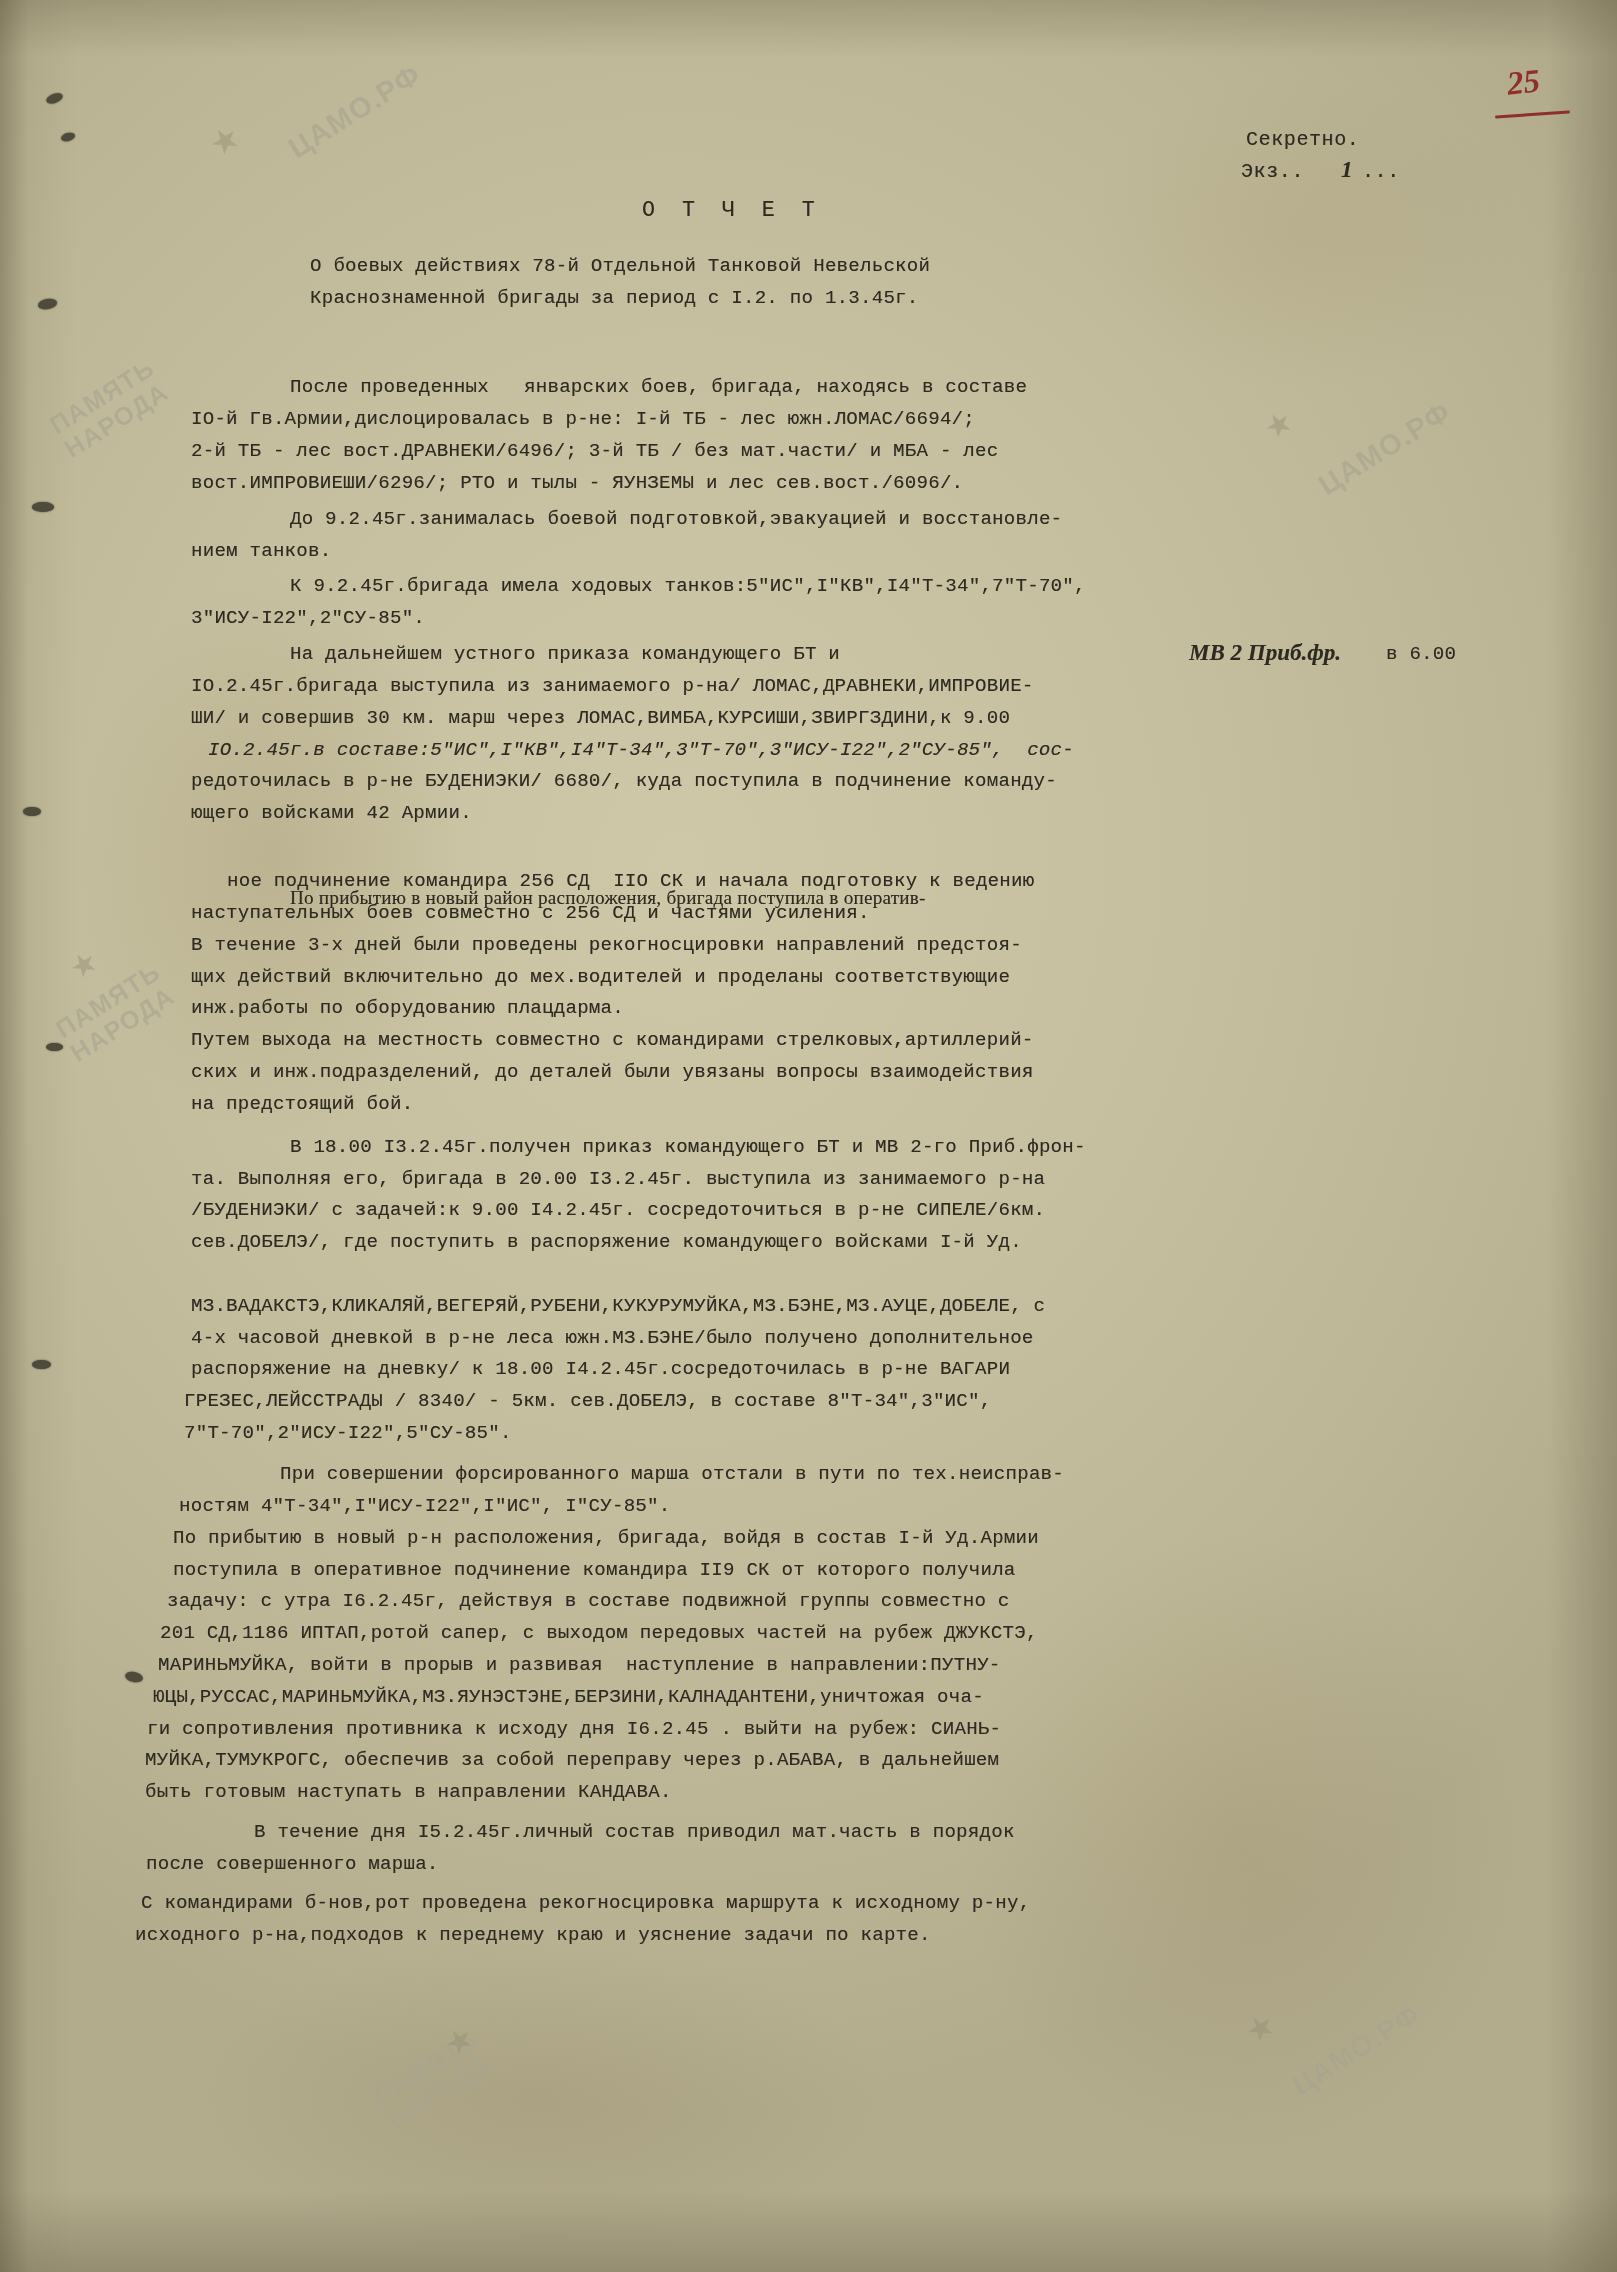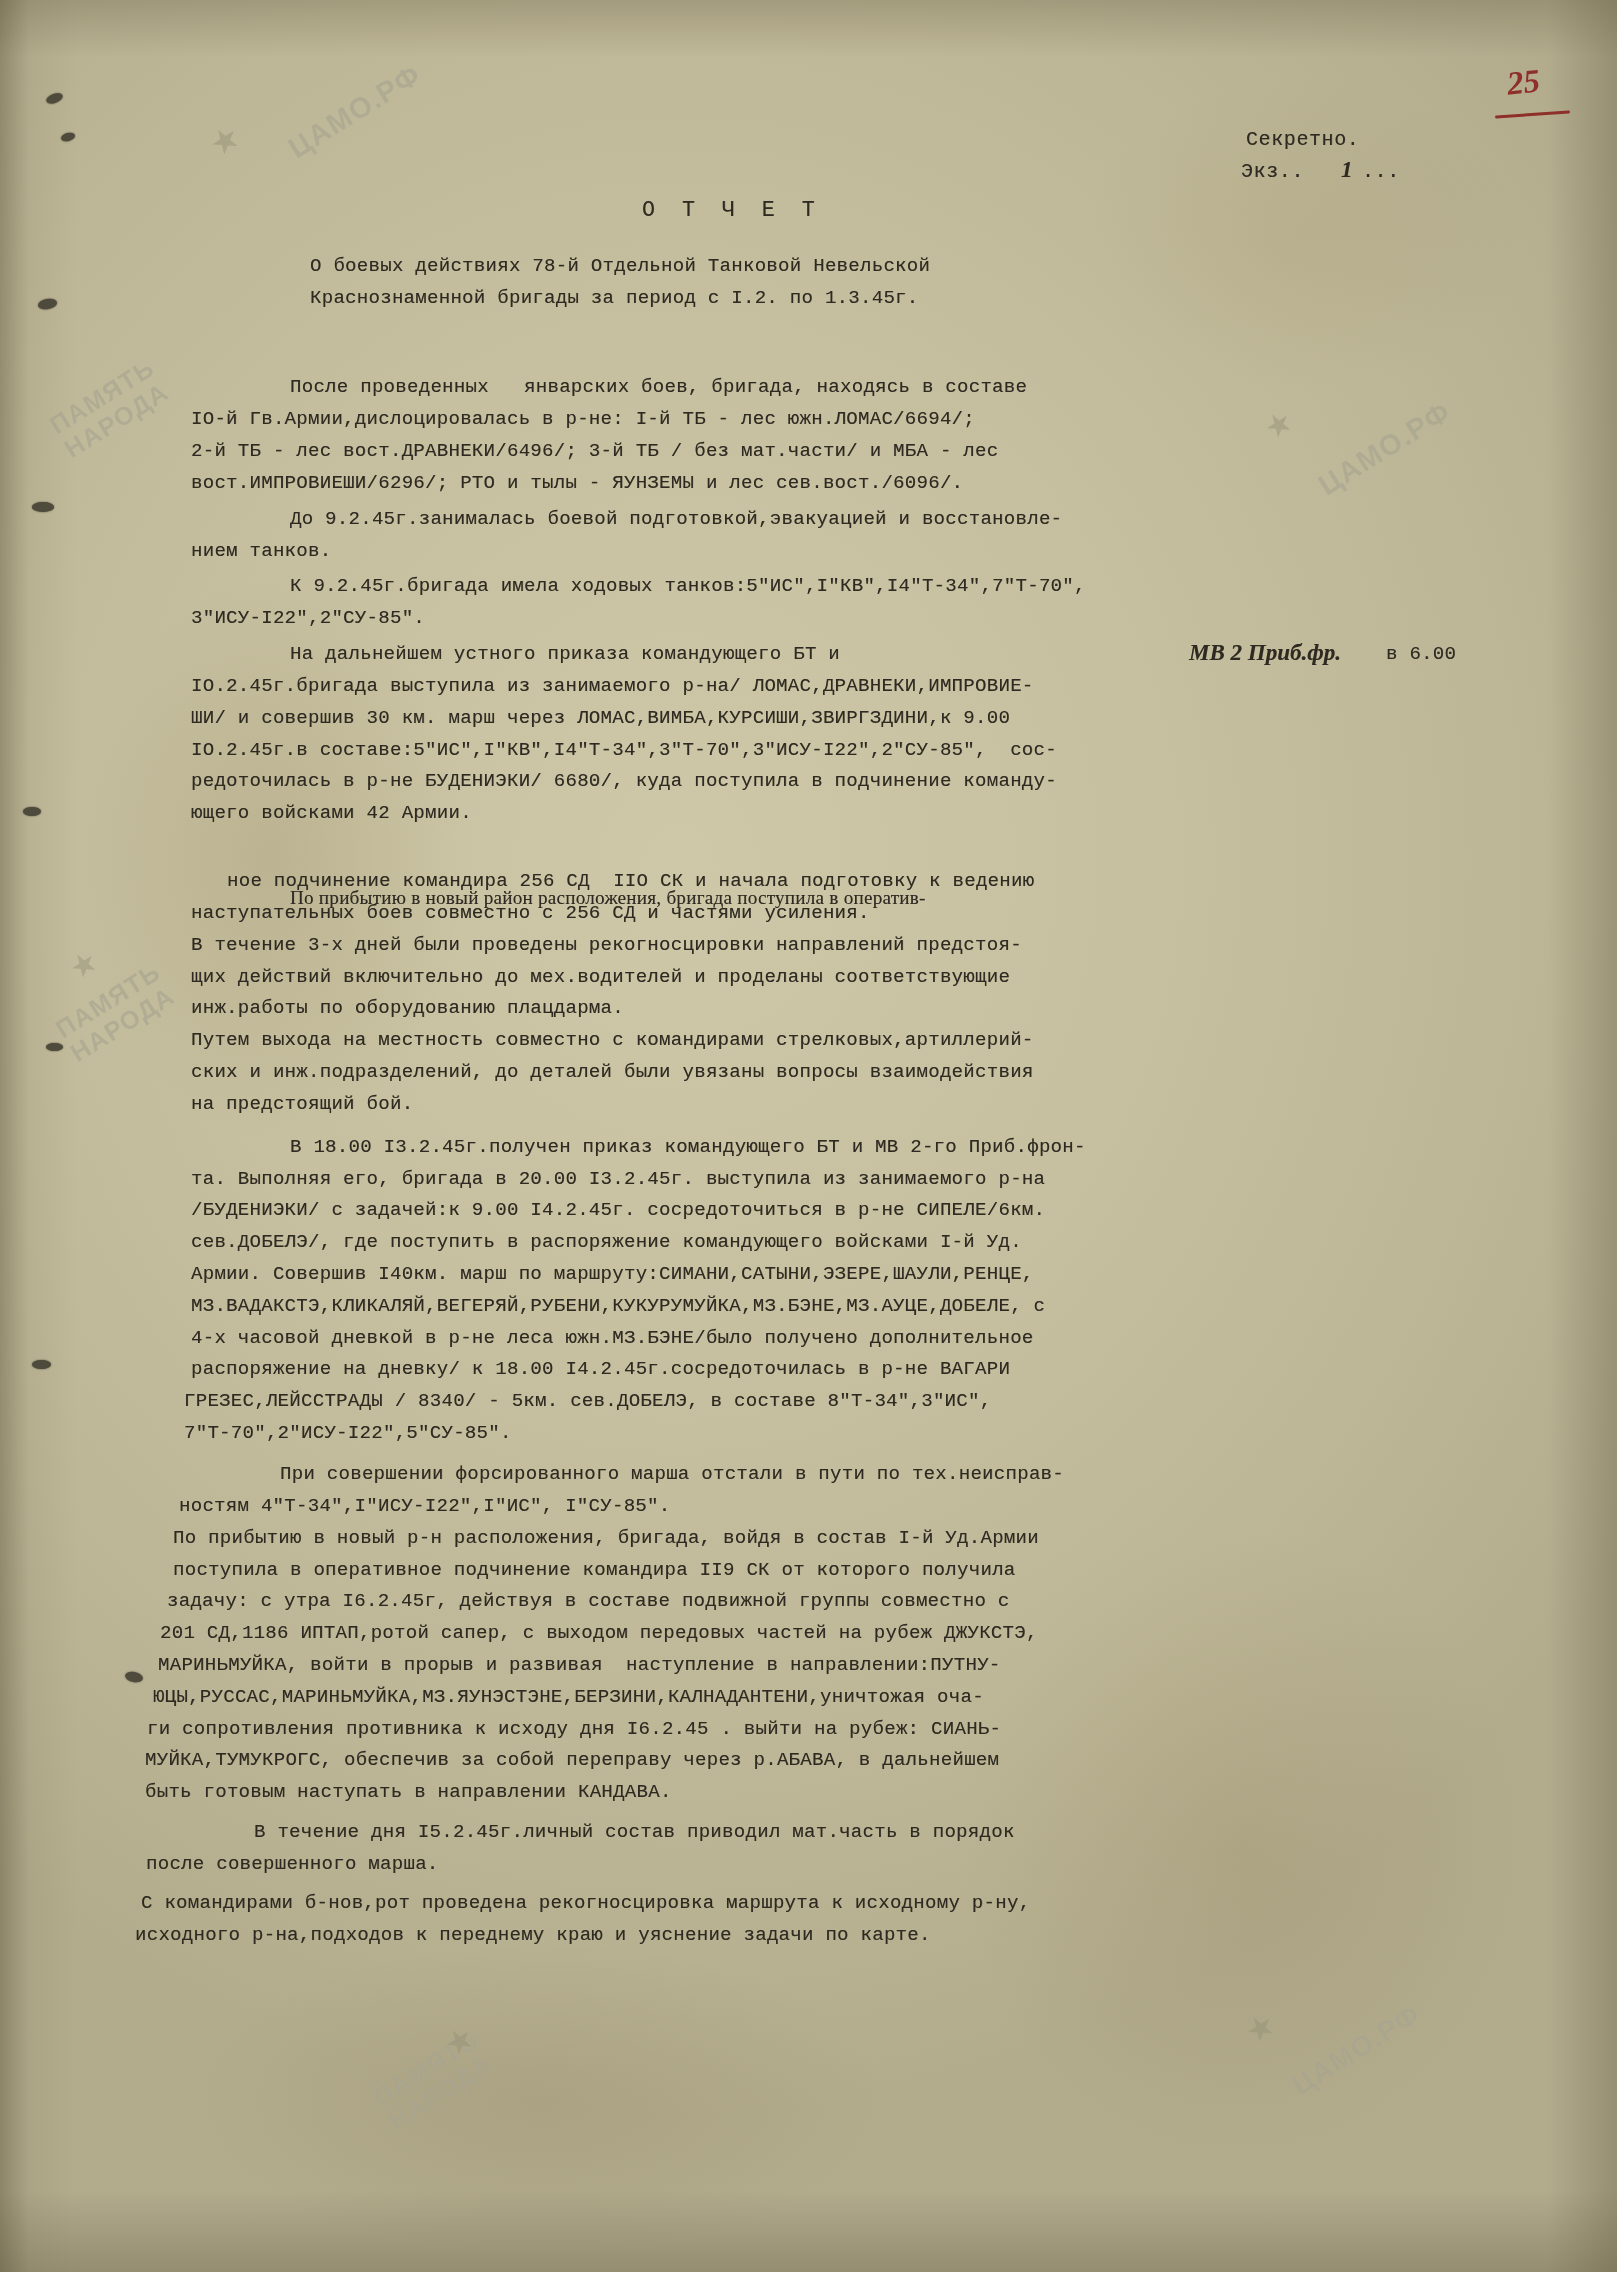--- a/index.html
+++ b/index.html
@@ -175,39 +175,38 @@
     <div class="ln" style="left:290px; top:510px;">До 9.2.45г.занималась боевой подготовкой,эвакуацией и восстановле-</div>
     <div class="ln" style="left:191px; top:542px;">нием танков.</div>
     <div class="ln" style="left:290px; top:577px;">К 9.2.45г.бригада имела ходовых танков:5"ИС",I"КВ",I4"Т-34",7"Т-70",</div>
     <div class="ln" style="left:191px; top:609px;">3"ИСУ-I22",2"СУ-85".</div>
 
     <div class="ln" style="left:290px; top:645px;">На дальнейшем устного приказа командующего БТ и</div>
     <div class="ln hand" style="left:1189px; top:641px; font-size:23px;">МВ 2 Приб.фр.</div>
     <div class="ln" style="left:1386px; top:645px;">в 6.00</div>
     <div class="ln" style="left:191px; top:677px;">IО.2.45г.бригада выступила из занимаемого р-на/ ЛОМАС,ДРАВНЕКИ,ИМПРОВИЕ-</div>
     <div class="ln" style="left:191px; top:709px;">ШИ/ и совершив 30 км. марш через ЛОМАС,ВИМБА,КУРСИШИ,ЗВИРГЗДИНИ,к 9.00</div>
-    <div class="ln" style="left:191px; top:741px;">IО.2.45г.в составе:5"ИС",I"КВ",I4"Т-34",3"Т-70",3"ИСУ-I22",2"СУ-85",  сос-</div>
+    <div class="ln" style="left:208px; top:741px;font-style:italic;">IО.2.45г.в составе:5"ИС",I"КВ",I4"Т-34",3"Т-70",3"ИСУ-I22",2"СУ-85",  сос-</div>
     <div class="ln" style="left:191px; top:772px;">редоточилась в р-не БУДЕНИЭКИ/ 6680/, куда поступила в подчинение команду-</div>
     <div class="ln" style="left:191px; top:804px;">ющего войсками 42 Армии.</div>
 
     <div class="ln" style="left:290px; top:888px;font-family:Liberation Serif, serif;">По прибытию в новый район расположения, бригада поступила в оператив-</div>
     <div class="ln" style="left:191px; top:872px;margin-left:36px;">ное подчинение командира 256 СД  IIO СК и начала подготовку к ведению</div>
     <div class="ln" style="left:191px; top:904px;">наступательных боев совместно с 256 СД и частями усиления.</div>
     <div class="ln" style="left:191px; top:936px;">В течение 3-х дней были проведены рекогносцировки направлений предстоя-</div>
     <div class="ln" style="left:191px; top:968px;">щих действий включительно до мех.водителей и проделаны соответствующие</div>
     <div class="ln" style="left:191px; top:999px;">инж.работы по оборудованию плацдарма.</div>
     <div class="ln" style="left:191px; top:1031px;">Путем выхода на местность совместно с командирами стрелковых,артиллерий-</div>
     <div class="ln" style="left:191px; top:1063px;">ских и инж.подразделений, до деталей были увязаны вопросы взаимодействия</div>
     <div class="ln" style="left:191px; top:1095px;">на предстоящий бой.</div>
 
     <div class="ln" style="left:290px; top:1138px;">В 18.00 I3.2.45г.получен приказ командующего БТ и МВ 2-го Приб.фрон-</div>
     <div class="ln" style="left:191px; top:1170px;">та. Выполняя его, бригада в 20.00 I3.2.45г. выступила из занимаемого р-на</div>
     <div class="ln" style="left:191px; top:1201px;">/БУДЕНИЭКИ/ с задачей:к 9.00 I4.2.45г. сосредоточиться в р-не СИПЕЛЕ/6км.</div>
     <div class="ln" style="left:191px; top:1233px;">сев.ДОБЕЛЭ/, где поступить в распоряжение командующего войсками I-й Уд.</div>
-    <div class="ln" style="left:191px; top:1265px;">Армии. Совершив I40км. марш по маршруту:СИМАНИ,САТЫНИ,ЭЗЕРЕ,ШАУЛИ,РЕНЦЕ,</div>
     <div class="ln" style="left:191px; top:1297px;">МЗ.ВАДАКСТЭ,КЛИКАЛЯЙ,ВЕГЕРЯЙ,РУБЕНИ,КУКУРУМУЙКА,МЗ.БЭНЕ,МЗ.АУЦЕ,ДОБЕЛЕ, с</div>
     <div class="ln" style="left:191px; top:1329px;">4-х часовой дневкой в р-не леса южн.МЗ.БЭНЕ/было получено дополнительное</div>
     <div class="ln" style="left:191px; top:1360px;">распоряжение на дневку/ к 18.00 I4.2.45г.сосредоточилась в р-не ВАГАРИ</div>
     <div class="ln" style="left:184px; top:1392px;">ГРЕЗЕС,ЛЕЙССТРАДЫ / 8340/ - 5км. сев.ДОБЕЛЭ, в составе 8"Т-34",3"ИС",</div>
     <div class="ln" style="left:184px; top:1424px;">7"Т-70",2"ИСУ-I22",5"СУ-85".</div>
 
     <div class="ln" style="left:280px; top:1465px;">При совершении форсированного марша отстали в пути по тех.неисправ-</div>
     <div class="ln" style="left:179px; top:1497px;">ностям 4"Т-34",I"ИСУ-I22",I"ИС", I"СУ-85".</div>
     <div class="ln" style="left:173px; top:1529px;">По прибытию в новый р-н расположения, бригада, войдя в состав I-й Уд.Армии</div>
     <div class="ln" style="left:173px; top:1561px;">поступила в оперативное подчинение командира II9 СК от которого получила</div>

